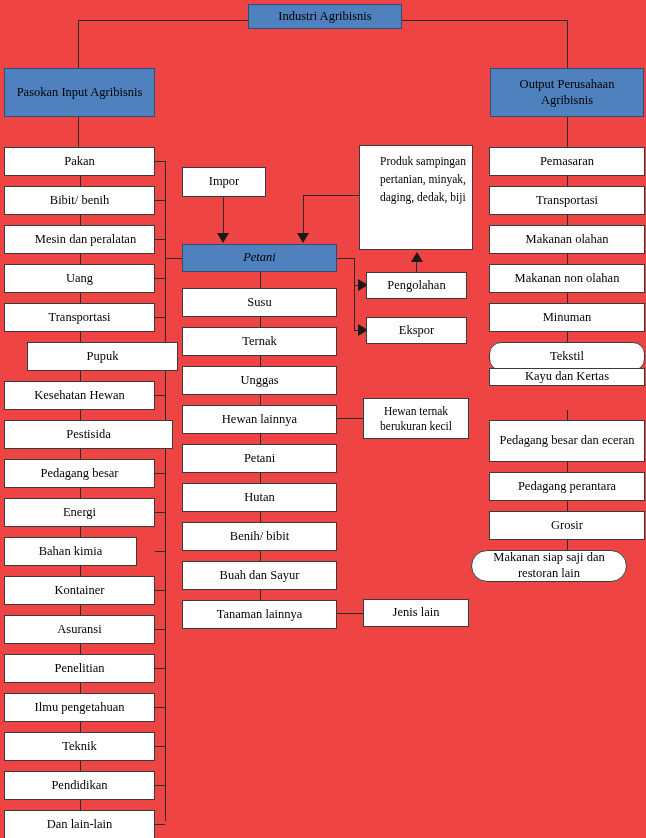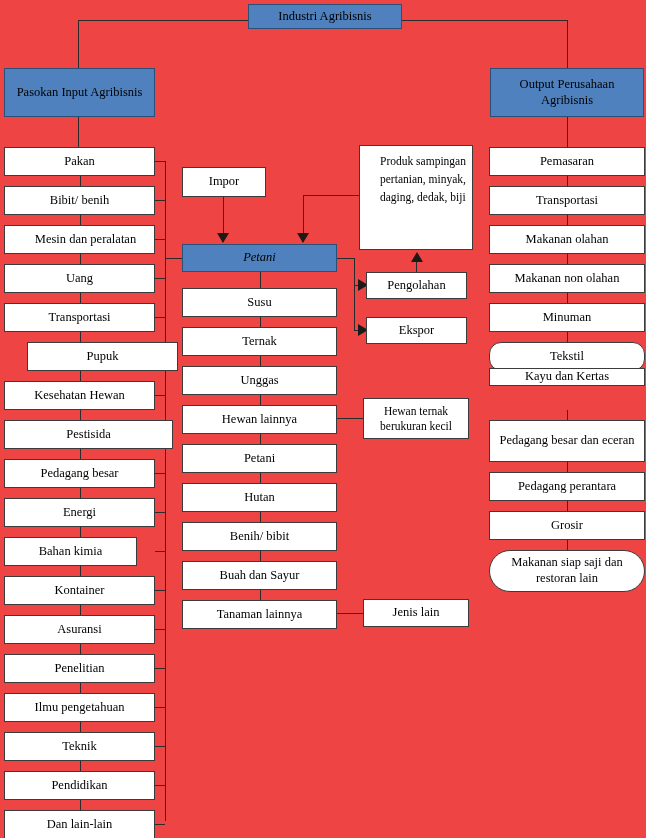--- a/index.html
+++ b/index.html
@@ -319,18 +319,18 @@
       </div>
       <div class="line v" style="left: 567px; top: 462px; height: 10px;"></div>
       <div class="box" style="left: 489px; top: 472px; width: 156px; height: 29px;">
         <span>Pedagang perantara</span>
       </div>
       <div class="line v" style="left: 567px; top: 501px; height: 10px;"></div>
       <div class="box" style="left: 489px; top: 511px; width: 156px; height: 29px;">
         <span>Grosir</span>
       </div>
       <div class="line v" style="left: 567px; top: 540px; height: 10px;"></div>
-      <div class="box" style="left: 489px; top: 550px; width: 156px; height: 42px; border-radius: 21px;">
+      <div class="box" style="left: 471px; top: 550px; width: 156px; height: 32px; border-radius: 21px;">
         <span>Makanan siap saji dan restoran lain</span>
       </div>
     </div>
 
 </div>
 
 </body></html>

